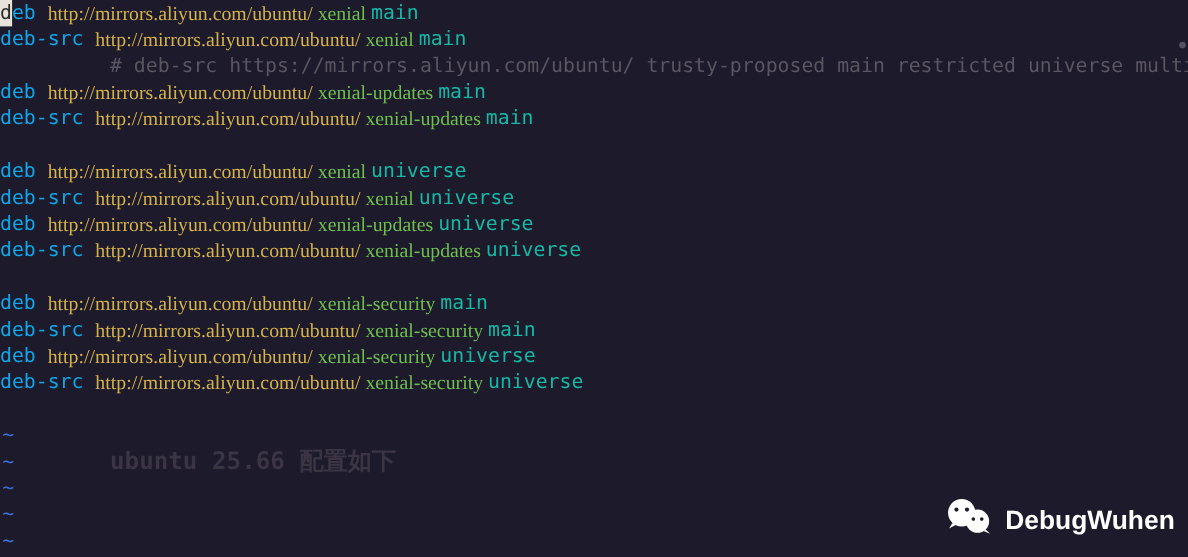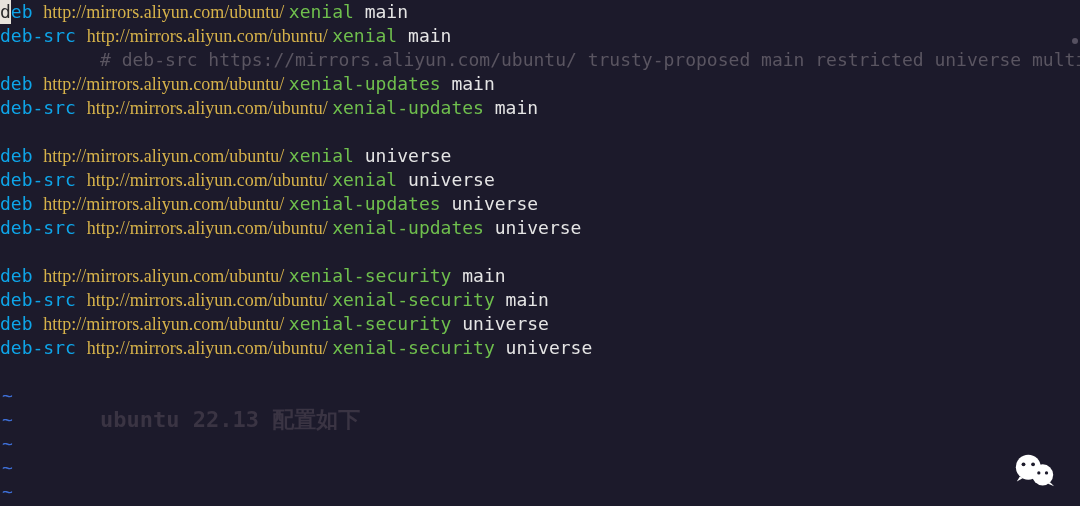--- a/index.html
+++ b/index.html
@@ -33,22 +33,22 @@
       position: relative;
       z-index: 1;
       white-space: pre;
       padding: 0;
     }
     .row { height: 24px; display: flex; }
     .row span { display: inline; }
 
     .k-deb    { color: #0ea5e9; }      
     .k-url    { color: #d6b24a; font-family: Liberation Serif, serif; }      
-    .k-suite  { color: #6fbf4d; }      
-    .k-comp1  { color: #e5e5e5; }
+    .k-suite  { color: #6fbf4d; font-family: Liberation Serif, serif; }      
+    .k-comp1  { color: #14b8a6; }
 
     .cursor-cell {
       background: #e8e4dc;
       color: #2b2b2b;
       display: inline-block;
       width: 0.6em;
       text-align: left;
     }
 
     .tilde { color: #3e6fd6; padding-left: 2px; }
@@ -83,21 +83,21 @@
   </style>
 </head>
 <body>
 
 <div class="bg">
   <div class="bg-line"># deb-src https://mirrors.aliyun.com/ubuntu/ trusty-proposed main restricted universe multiv</div>
   <div class="bg-line"></div>
   <div class="bg-line"></div>
   <div class="bg-line"></div>
   <div class="bg-line"></div>
-  <div class="bg-line h">ubuntu 22.13 配置如下</div>
+  <div class="bg-line h">ubuntu 25.66 配置如下</div>
   <div class="bg-line"></div>
   
   
   
   
   
   
   
   
   
@@ -119,14 +119,15 @@
       <circle cx="32" cy="28" r="11" fill="#ffffff"></circle>
       <circle cx="12" cy="17" r="2" fill="#1c1a2b"></circle>
       <circle cx="22" cy="17" r="2" fill="#1c1a2b"></circle>
       <circle cx="28" cy="26" r="1.7" fill="#1c1a2b"></circle>
       <circle cx="36" cy="26" r="1.7" fill="#1c1a2b"></circle>
       <path d="M8 30 L5 35 L12 31 Z" fill="#ffffff"></path>
       <path d="M40 36 L44 40 L37 37 Z" fill="#ffffff"></path>
     </svg>
   </span>
   <span class="wm-text">
+    <span class="wm-label">DebugWuhen</span>
   </span>
 </div>
 
 </body></html>

